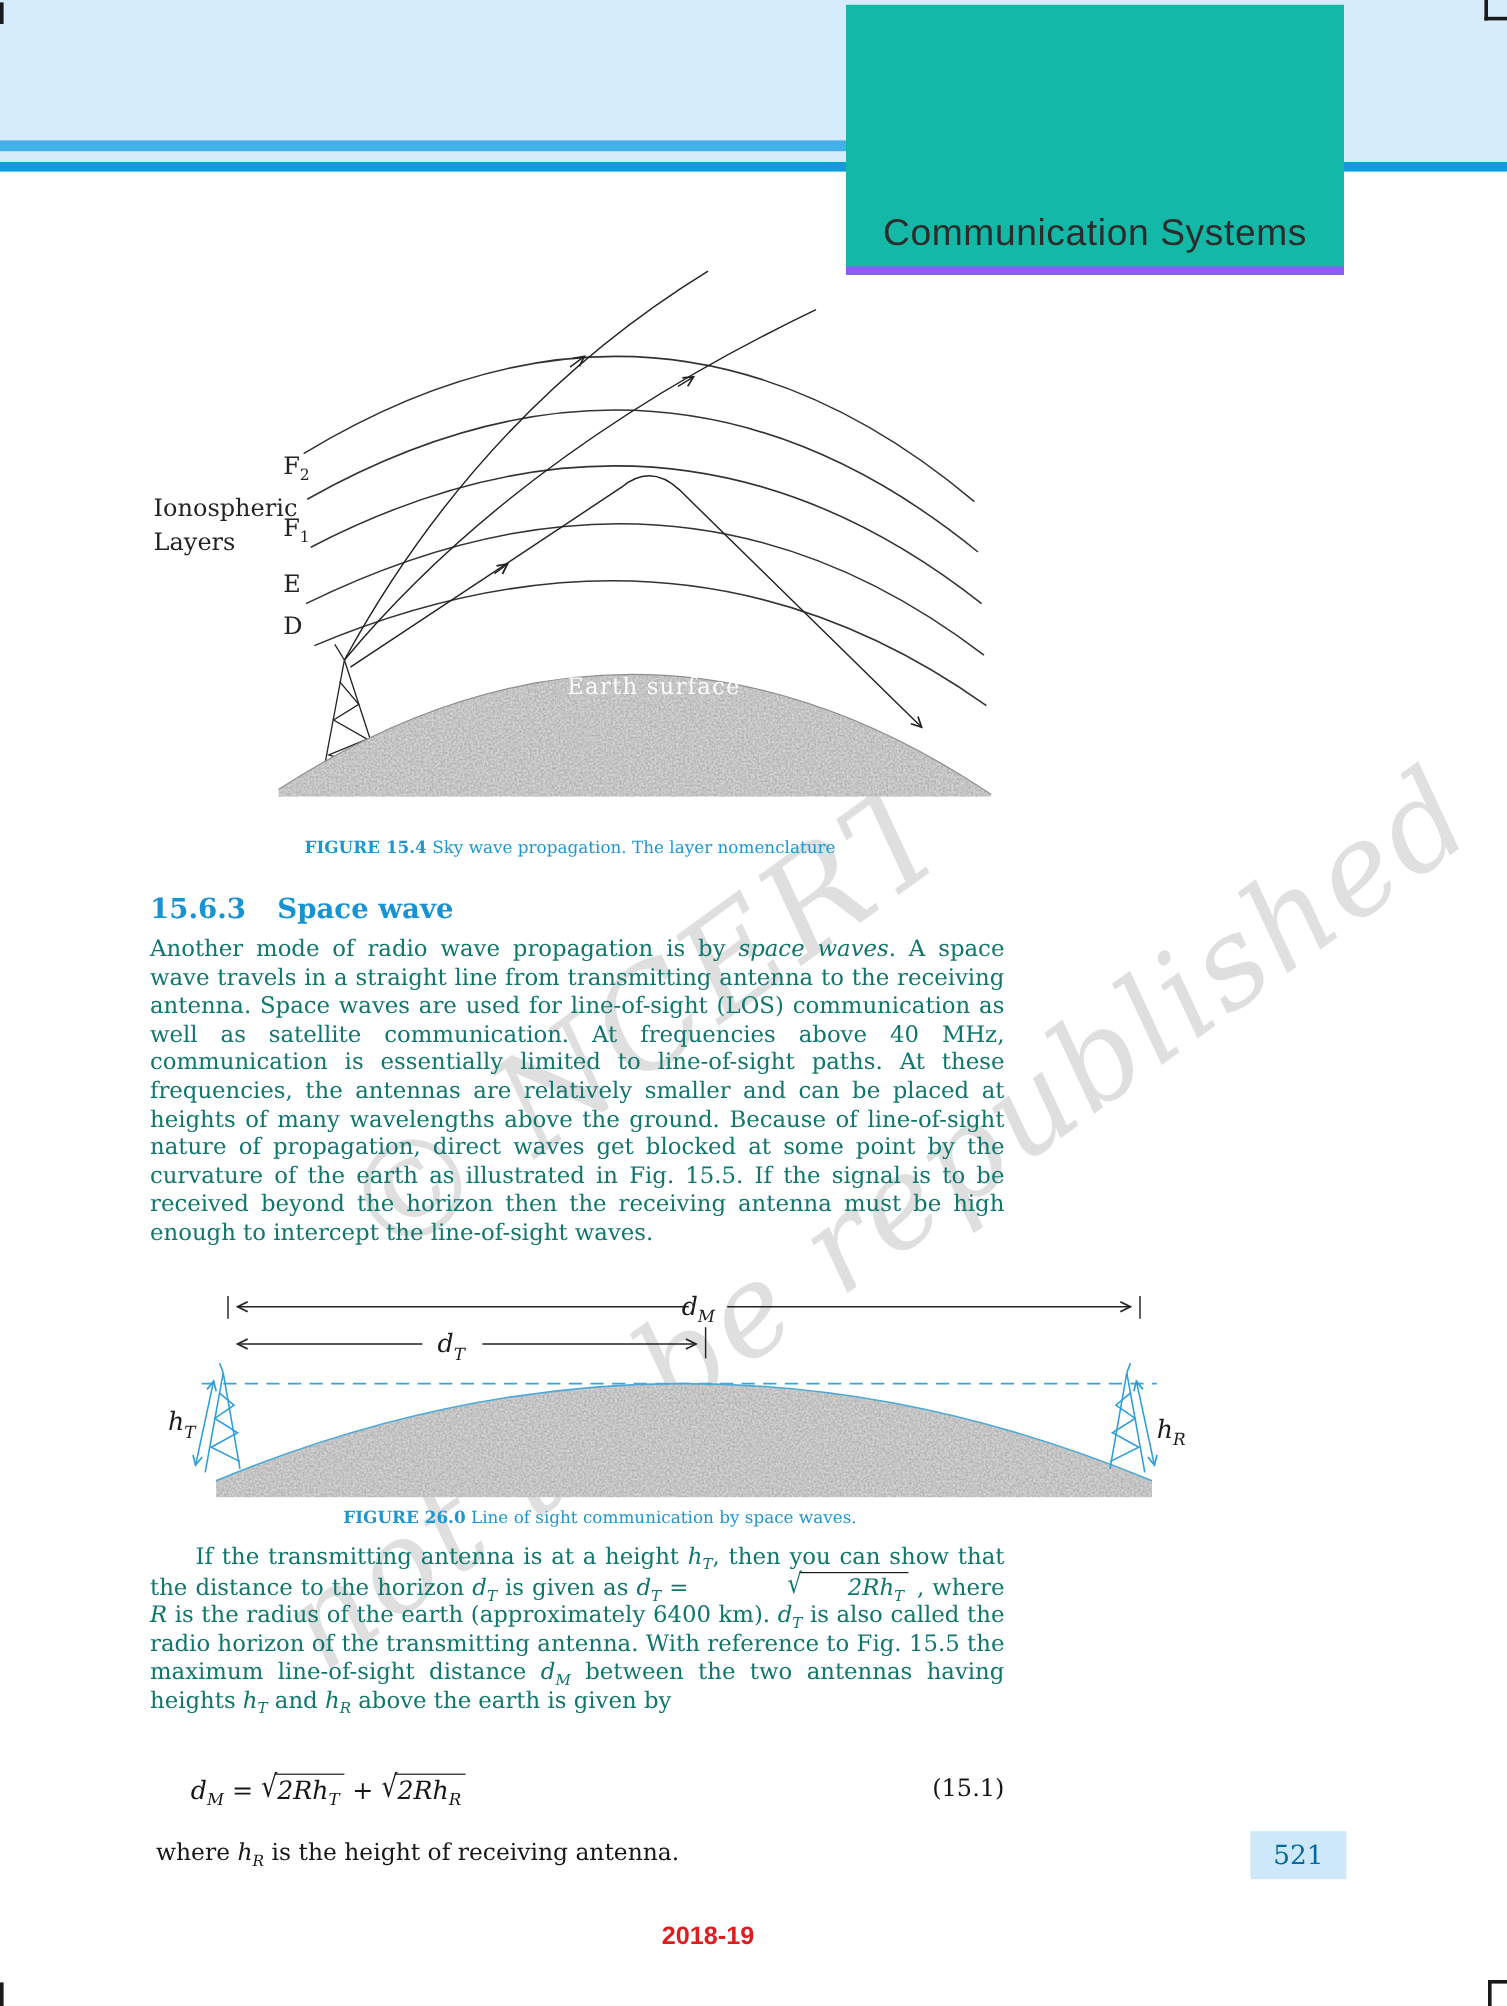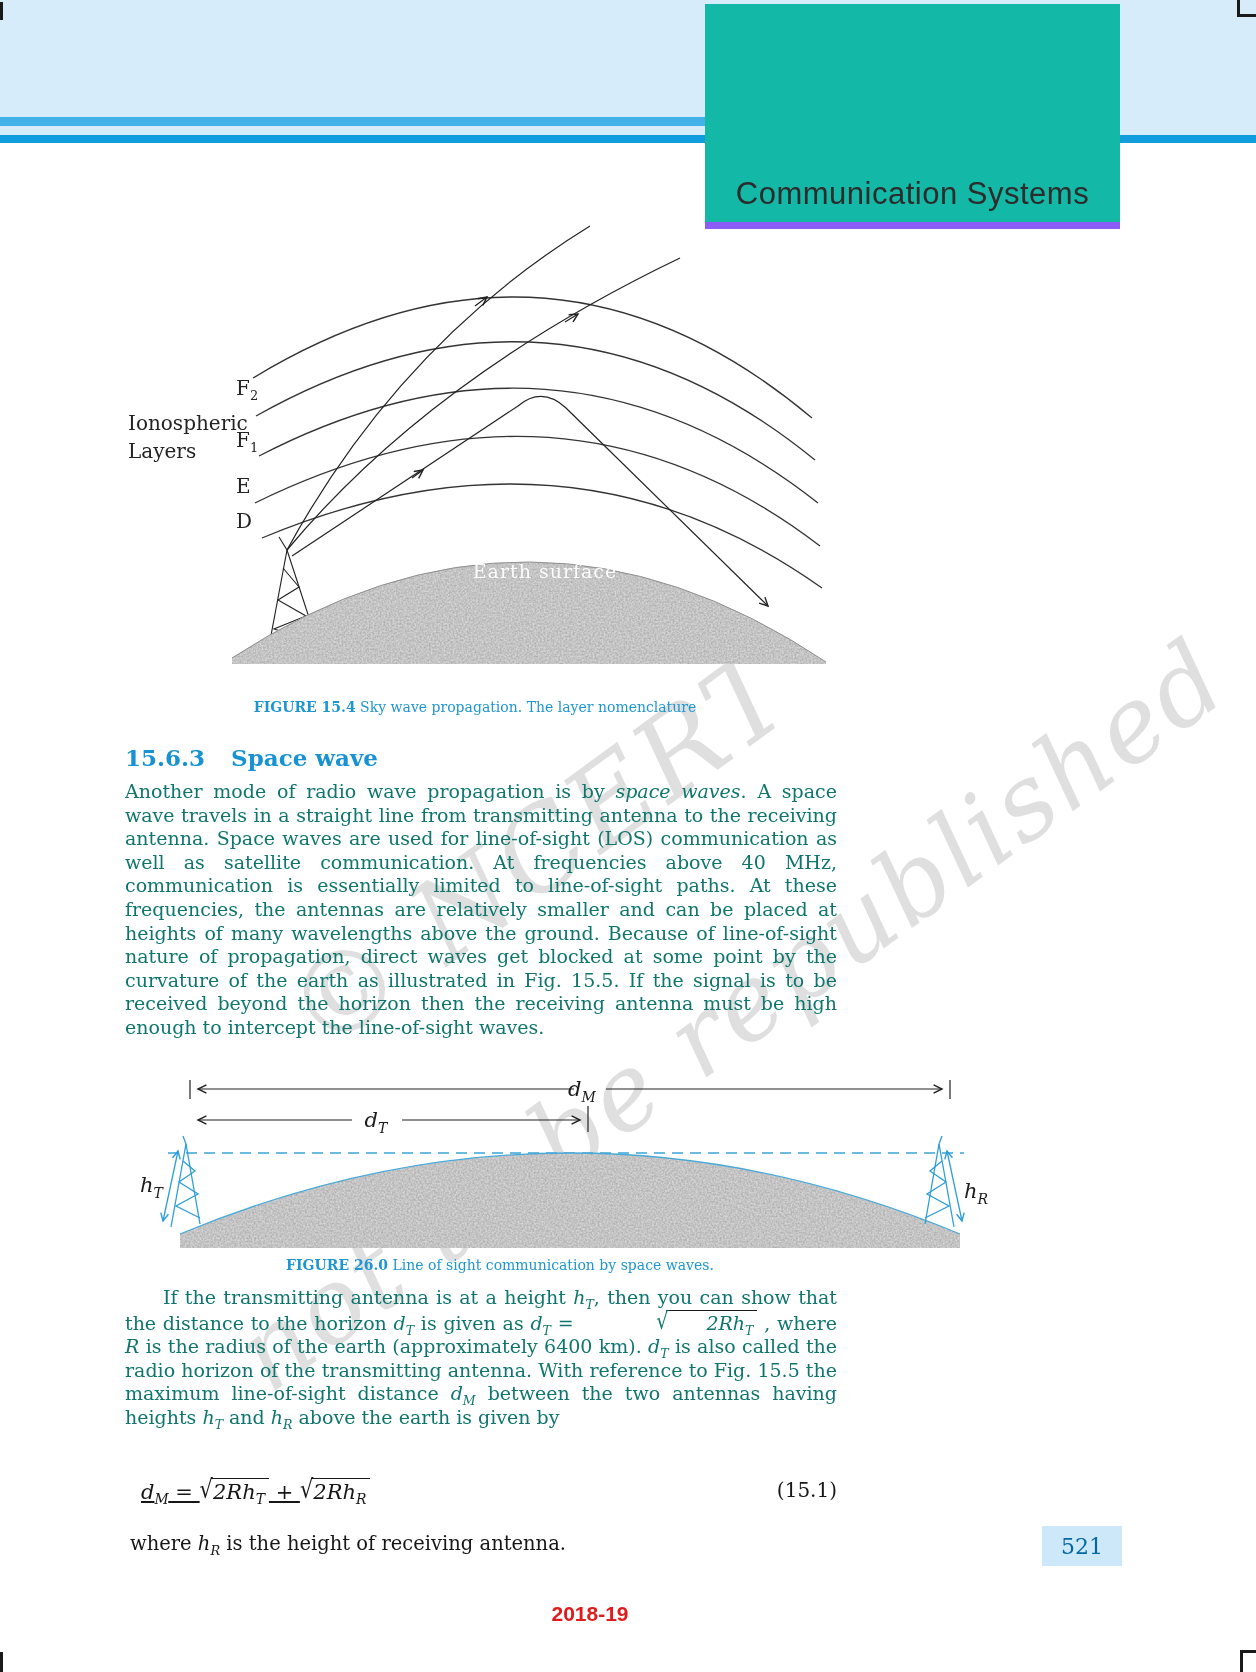--- a/index.html
+++ b/index.html
@@ -57,21 +57,21 @@
   .para i, .eq i, .where i{font-family:"DejaVu Serif",serif;}
   sub{font-size:66%;line-height:0;font-style:italic;}
 
   .sqrt{display:inline-block;white-space:nowrap;}
   .sqrt .rsign{display:inline-block;transform:scaleY(1.22);transform-origin:center bottom;
                margin-right:-2px;}
   .sqrt .rad{display:inline-block;border-top:1.6px solid #1a1a1a;padding:1px 4px 0 2px;}
 
   .eqrow{left:125px;top:1478px;width:712px;display:flex;justify-content:space-between;
          font-size:21px;}
-  .eq{margin-left:16px;text-decoration:underline;}
+  .eq{margin-left:34px;}
   .eqnum{font-size:20px;}
 
   .where{left:130px;top:1532px;width:712px;font-size:19.5px;}
 
   .page-badge{left:1042px;top:1526px;width:80px;height:40px;background:#cde8f9;
               display:flex;align-items:center;justify-content:center;
               font-size:22px;color:#0369a1;}
 
   .footer-year{left:0;top:1602px;width:1180px;text-align:center;
                font-family:"Liberation Sans",sans-serif;font-weight:bold;

